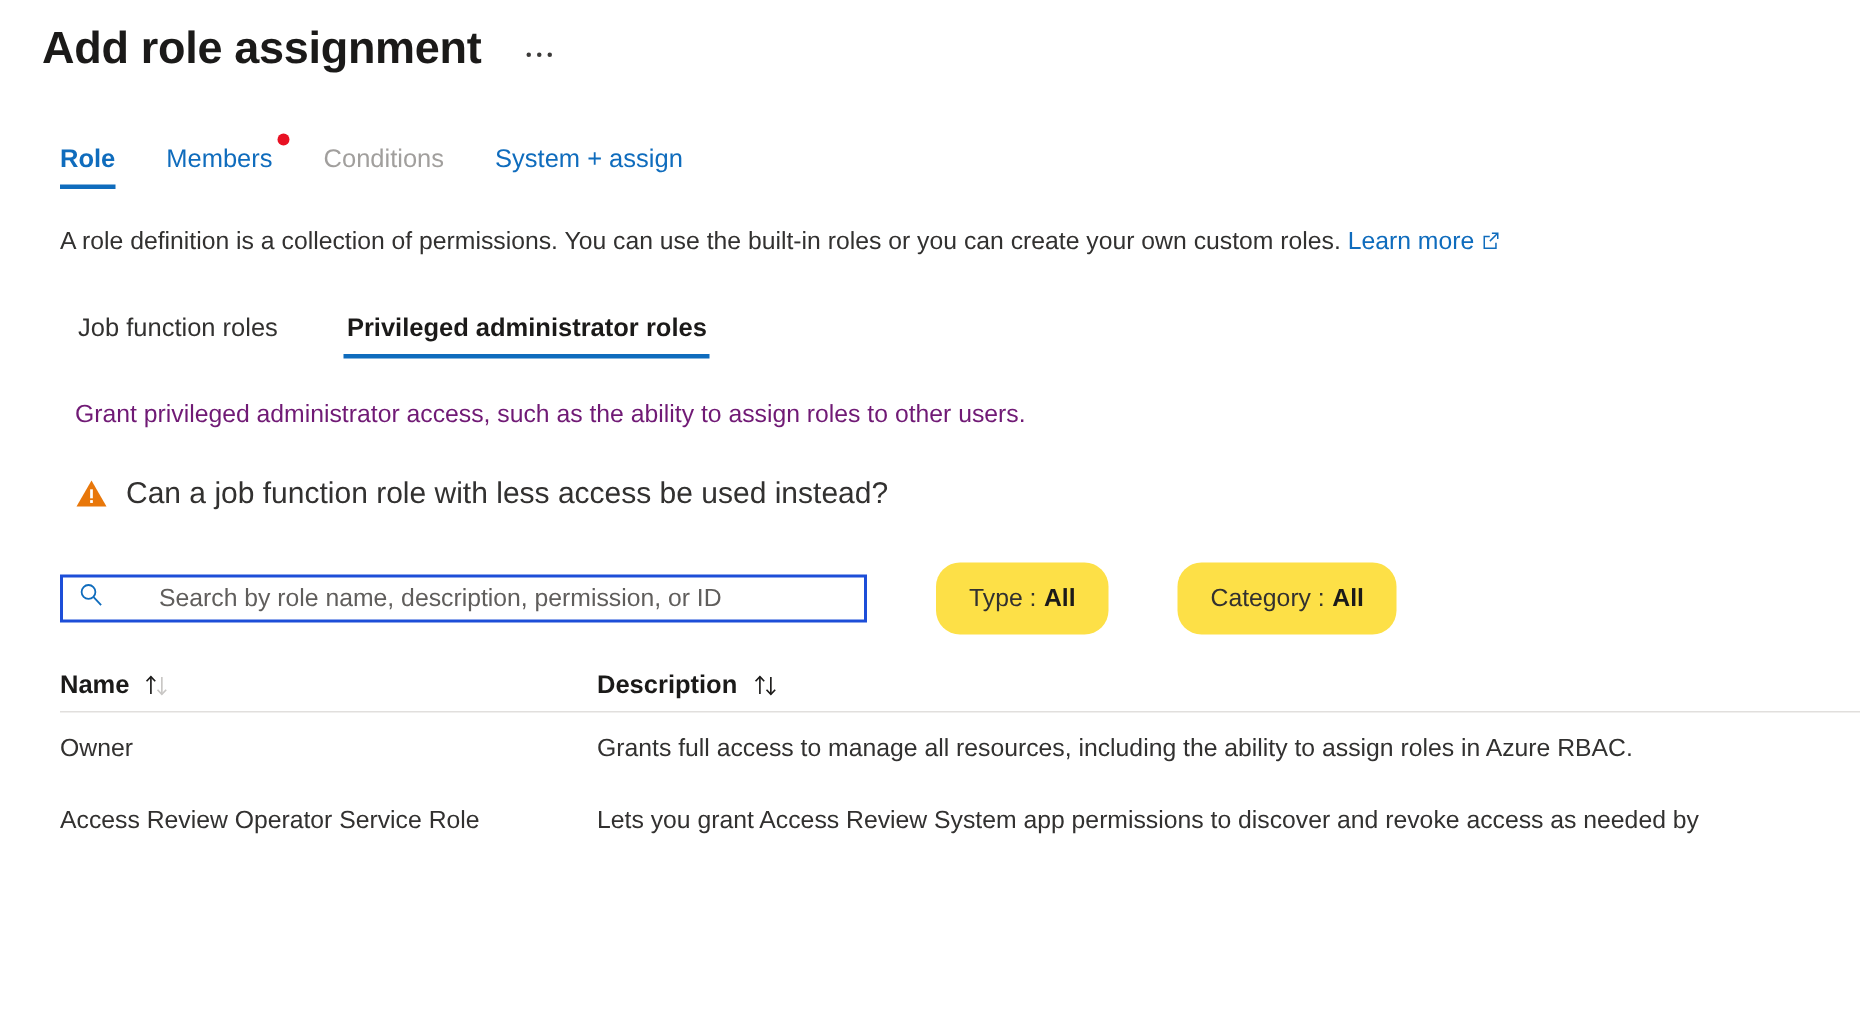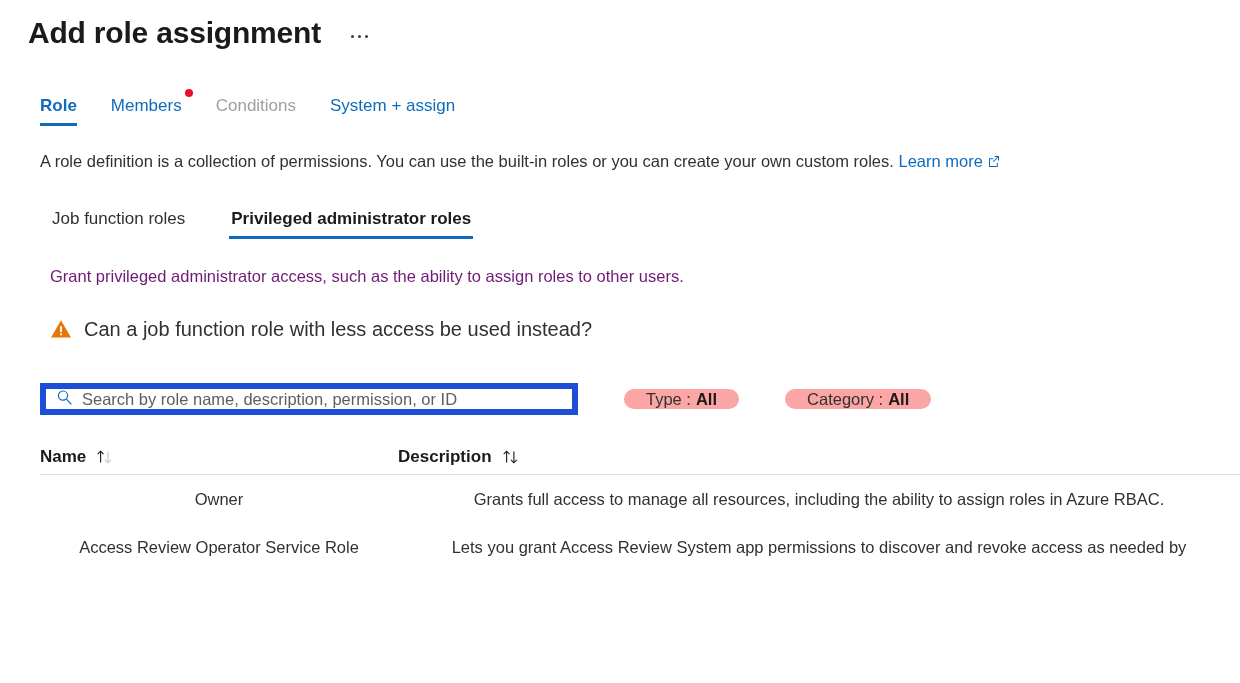--- a/index.html
+++ b/index.html
@@ -182,26 +182,27 @@
   .filter-bar {
     display: flex;
     align-items: center;
     padding-left: 40px;
     margin-top: 40px;
     height: 36px;
   }
   .search-box {
     width: 538px;
     height: 32px;
-    border: 6px solid #1d4ed8;
+    border: 2px solid #1d4ed8;
     background: #ffffff;
     display: flex;
     align-items: center;
     padding: 0 8px 0 10px;
     box-sizing: border-box;
+    gap: 28px;
   }
   .search-icon {
     flex: 0 0 auto;
     margin-right: 9px;
     display: block;
   }
   .search-input {
     border: none;
     outline: none;
     font-size: 16.5px;
@@ -210,23 +211,23 @@
     width: 100%;
     background: transparent;
     padding: 0;
   }
   .search-input::placeholder {
     color: #605e5c;
     opacity: 1;
   }
   .pill {
     margin-left: 46px;
-    background: #fca5a5;
+    background: #fde047;
     border-radius: 16px;
-    height: 20px;
+    height: 48px;
     display: flex;
     align-items: center;
     padding: 0 22px;
     font-size: 16.5px;
     color: #323130;
     cursor: pointer;
     white-space: nowrap;
     box-sizing: border-box;
   }
   .pill .pill-value {
@@ -235,21 +236,20 @@
     color: #1b1a19;
   }
   .pill .pill-label { color: #323130; }
 
   
   .table {
     margin-top: 22px;
     padding-left: 40px;
     width: 1112px;
     box-sizing: border-box;
-    text-align: center;
   }
   .thead {
     display: flex;
     align-items: center;
     height: 36px;
     border-bottom: 1px solid #e1dfdd;
     box-sizing: border-box;
     margin-left: 0;
     width: 1200px;
   }

